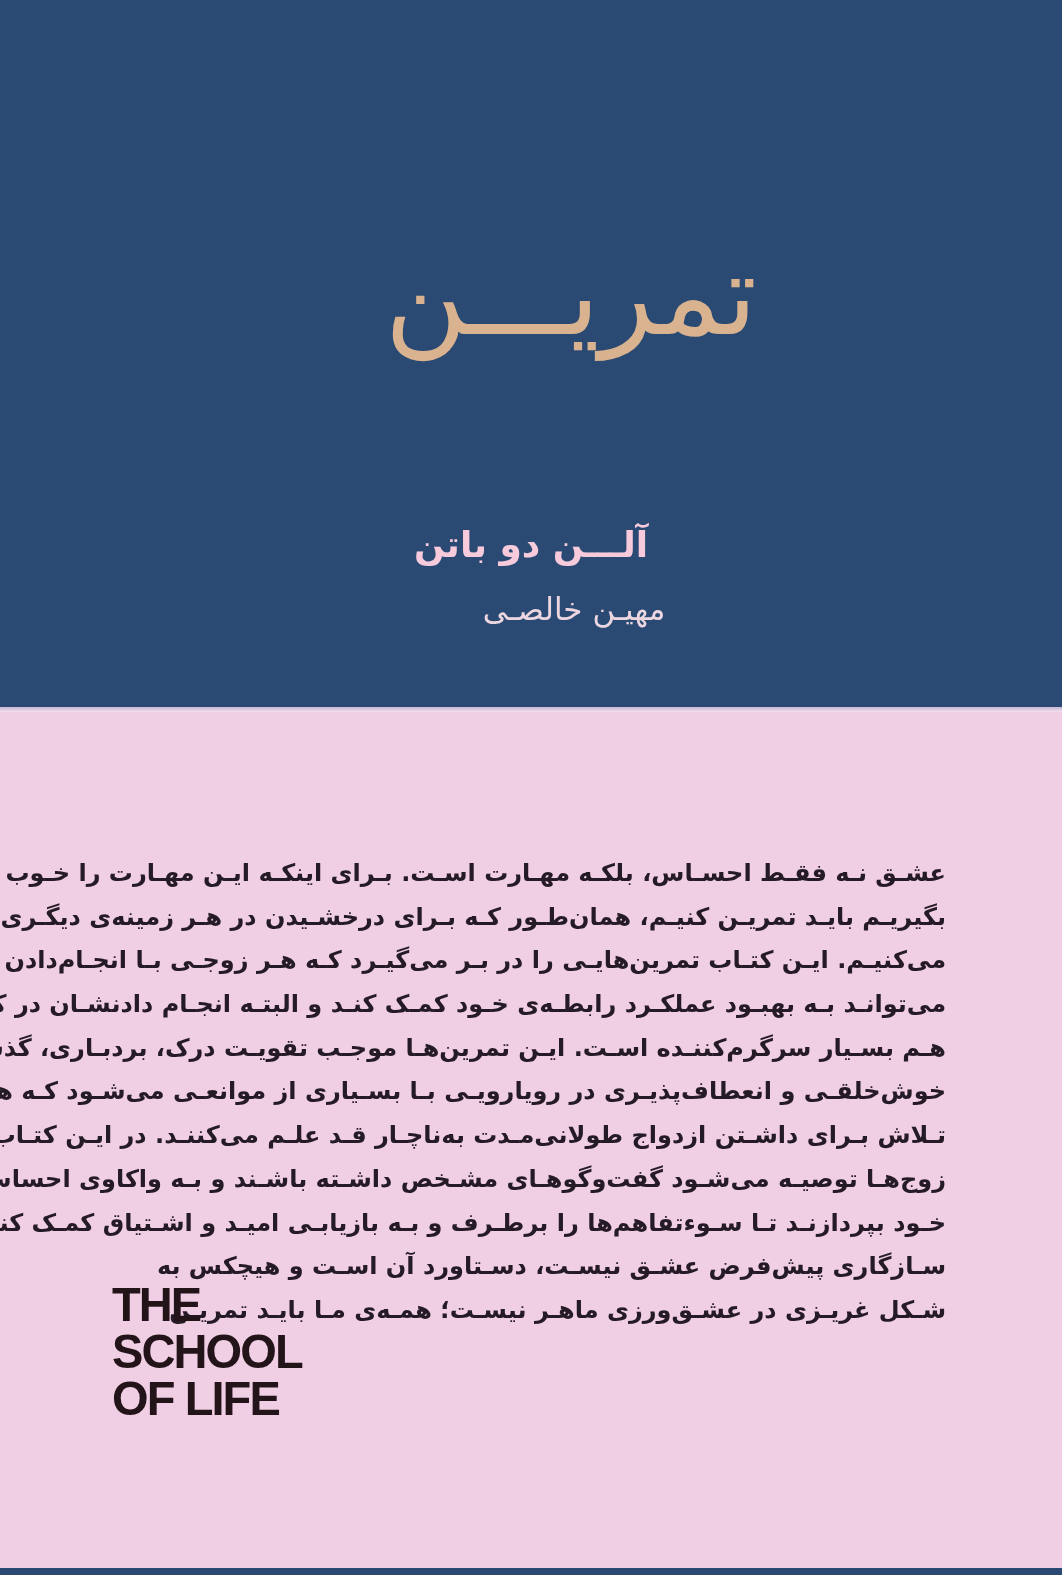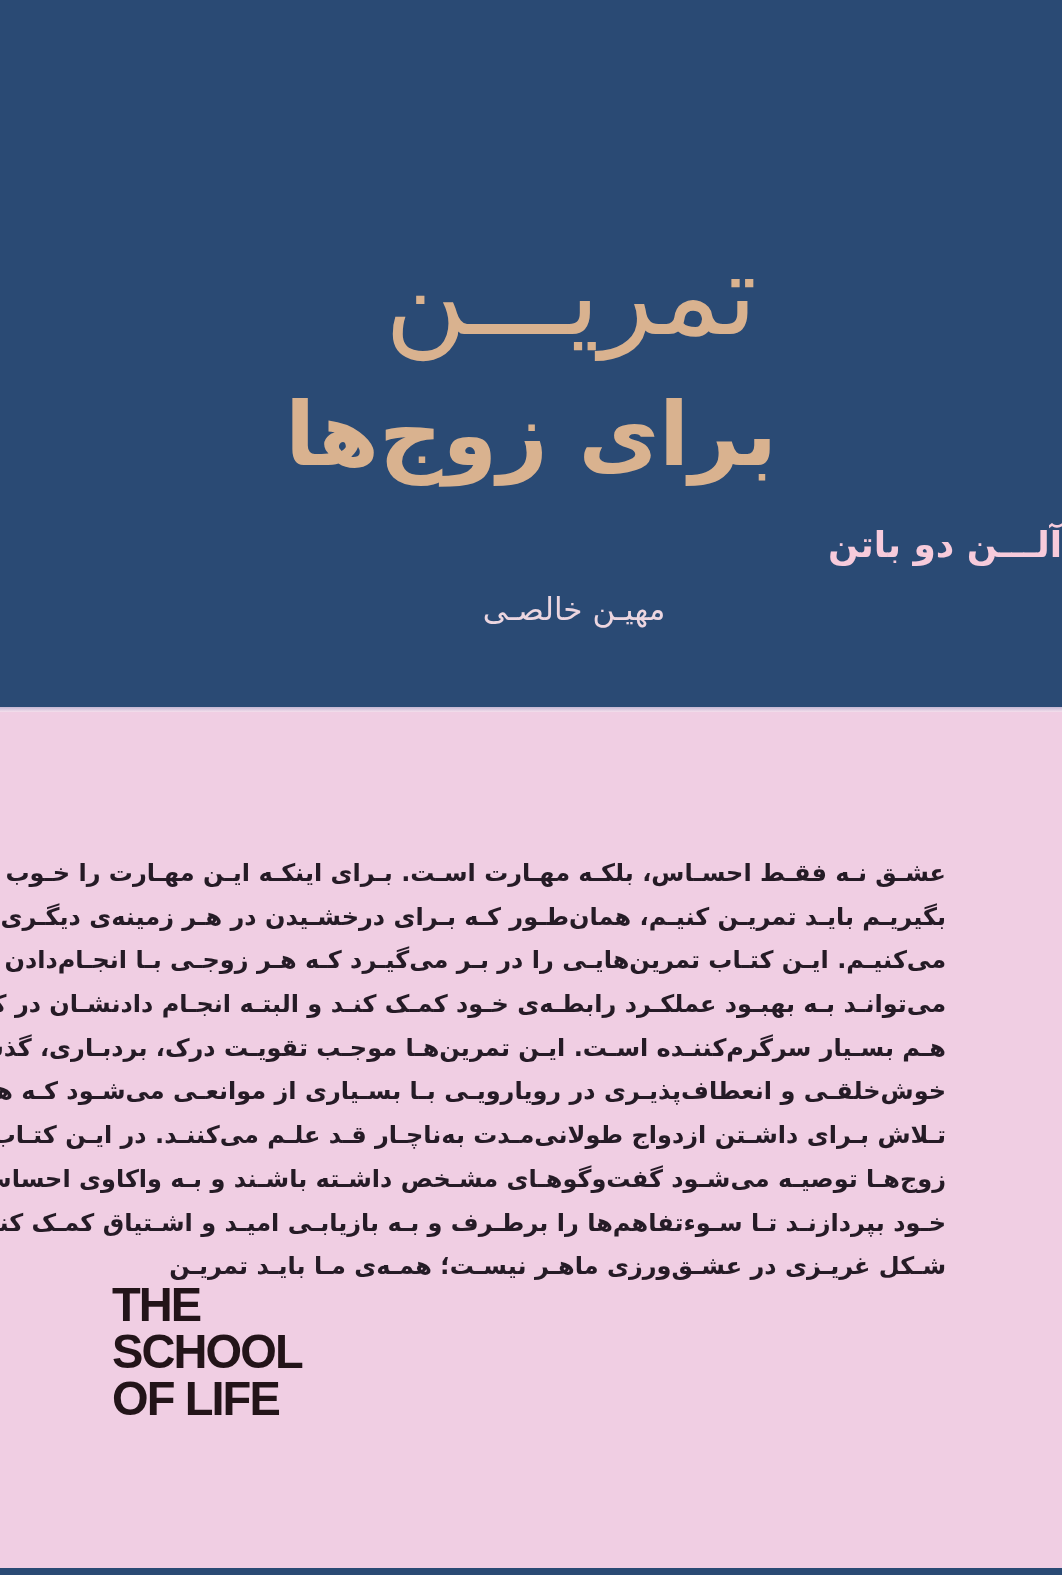--- a/index.html
+++ b/index.html
@@ -40,21 +40,21 @@
     margin-left:40px;
   }
   .title-line2{
     position:absolute;left:0;top:382px;width:100%;
     direction:rtl;text-align:center;
     font-size:88px;font-weight:bold;line-height:1.2;
     color:var(--title-color);
   }
   .author{
     position:absolute;left:0;top:520px;width:100%;
-    direction:rtl;
+    direction:rtl;text-align:center;
     font-size:36px;font-weight:bold;line-height:1.4;
     color:var(--author-color);
   }
   .translator{
     position:absolute;left:0;top:588px;width:100%;
     direction:rtl;text-align:center;
     font-size:31px;font-weight:normal;line-height:1.4;
     color:var(--translator-color);
     margin-left:43px;
   }
@@ -88,35 +88,35 @@
     background:var(--top-bg);
   }
 </style>
 </head>
 <body>
 
 <div class="page">
 
   <div class="top-section">
     <div class="title-line1">تمریـــن</div>
-    <div class="title-line2">برای زوج‌ها</div>
     <div class="author">آلـــن دو باتن</div>
     <div class="translator">مهیـن خالصـی</div>
   </div>
 
   <div class="blurb">
     <div class="bline">عشـق نـه فقـط احسـاس، بلکـه مهـارت اسـت. بـرای اینکـه ایـن مهـارت را خـوب یـاد</div>
     <div class="bline">بگیریـم بایـد تمریـن کنیـم، همان‌طـور کـه بـرای درخشـیدن در هـر زمینه‌ی دیگـری تمرین</div>
     <div class="bline">می‌کنیـم. ایـن کتـاب تمرین‌هایـی را در بـر می‌گیـرد کـه هـر زوجـی بـا انجـام‌دادن آن</div>
     <div class="bline">می‌توانـد بـه بهبـود عملکـرد رابطـه‌ی خـود کمـک کنـد و البتـه انجـام دادنشـان در کنـار</div>
     <div class="bline">هـم بسـیار سرگرم‌کننـده اسـت. ایـن تمرین‌هـا موجـب تقویـت درک، بردبـاری، گذشـت،</div>
     <div class="bline">خوش‌خلقـی و انعطاف‌پذیـری در رویارویـی بـا بسـیاری از موانعـی می‌شـود کـه هنـگام</div>
     <div class="bline">تـلاش بـرای داشـتن ازدواج طولانی‌مـدت به‌ناچـار قـد علـم می‌کننـد. در ایـن کتـاب بـه</div>
     <div class="bline">زوج‌هـا توصیـه می‌شـود گفت‌وگوهـای مشـخص داشـته باشـند و بـه واکاوی احساسـات</div>
     <div class="bline">خـود بپردازنـد تـا سـوءتفاهم‌ها را برطـرف و بـه بازیابـی امیـد و اشـتیاق کمـک کننـد.</div>
+    <div class="bline indent">سـازگاری پیش‌فرض عشـق نیسـت، دسـتاورد آن اسـت و هیچکس به</div>
     <div class="bline indent">شـکل غریـزی در عشـق‌ورزی ماهـر نیسـت؛ همـه‌ی مـا بایـد تمریـن</div>
   </div>
 
   <div class="logo">
     <div>THE</div>
     <div>SCHOOL</div>
     <div>OF LIFE</div>
   </div>
 
   <div class="bottom-bar"></div>

